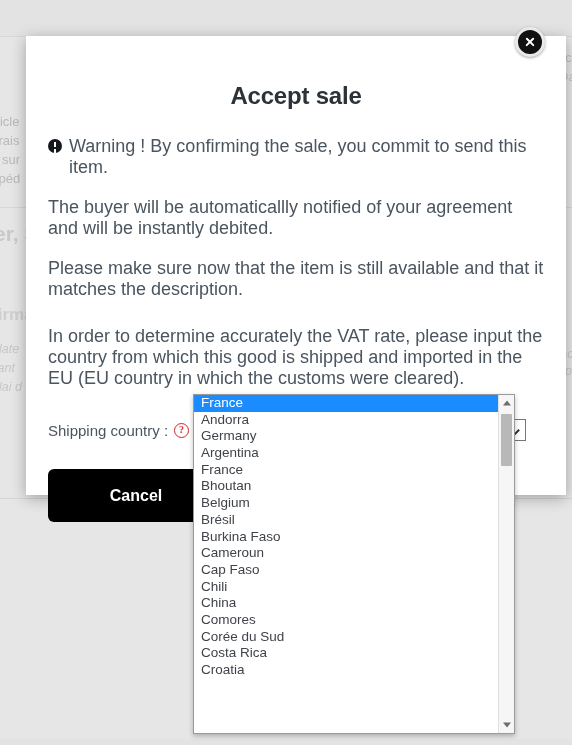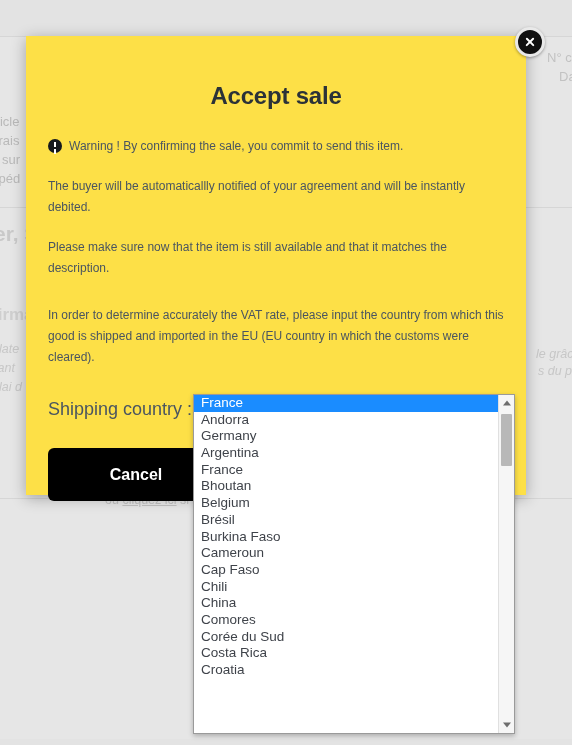--- a/index.html
+++ b/index.html
@@ -70,42 +70,42 @@
     font-size: 12.5px;
     white-space: nowrap;
   }
   .bg-link-line u { text-decoration: underline; }
 
   
   #modal {
     position: absolute;
     left: 26px;
     top: 36px;
-    width: 500px;
+    width: 540px;
     height: 459px;
-    background: #fde047;
+    background: #ffffff;
     box-shadow: 0 3px 14px rgba(0,0,0,0.30), 0 0 0 0 rgba(0,0,0,0);
     z-index: 20;
   }
   #modal-title {
     text-align: center;
     font-size: 24px;
     font-weight: bold;
     color: #2b3238;
     margin: 0;
     padding-top: 46px;
     letter-spacing: -0.2px;
   }
   .modal-body {
     padding: 0 22px;
     margin-top: 26px;
   }
   .para {
     color: #4a5560;
-    font-size: 12px;
+    font-size: 18px;
     line-height: 21px;
     margin: 0 0 19px 0;
   }
   .para.warn {
     display: flex;
     align-items: flex-start;
     gap: 7px;
   }
   .warn-icon {
     flex: 0 0 auto;
@@ -128,21 +128,21 @@
   }
 
   
   .ship-row {
     display: flex;
     align-items: center;
     padding: 0 22px;
     margin-top: 30px;
   }
   .ship-label {
-    font-size: 18px;
+    font-size: 15px;
     color: #4a5560;
     white-space: nowrap;
   }
   .help-icon {
     display: inline-flex;
     align-items: center;
     justify-content: center;
     width: 13px;
     height: 13px;
     border: 1.3px solid #d8232a;

